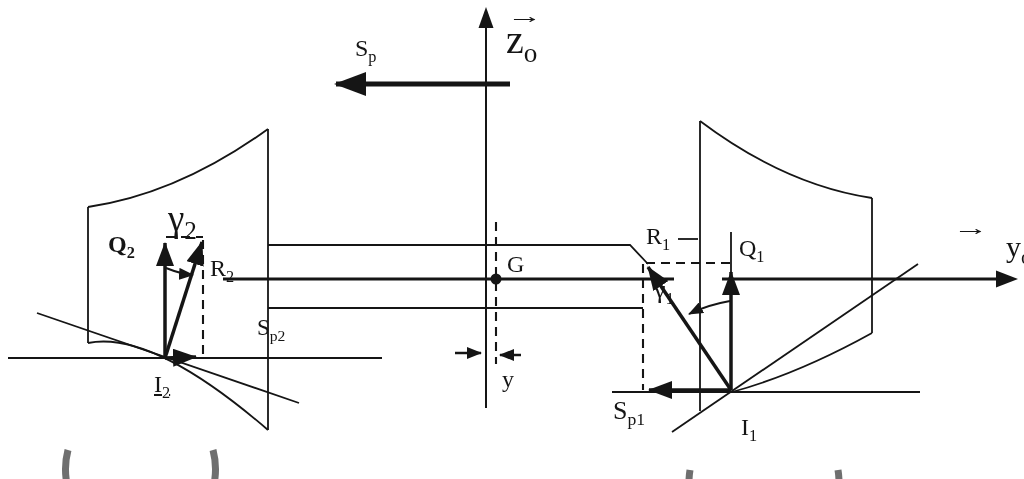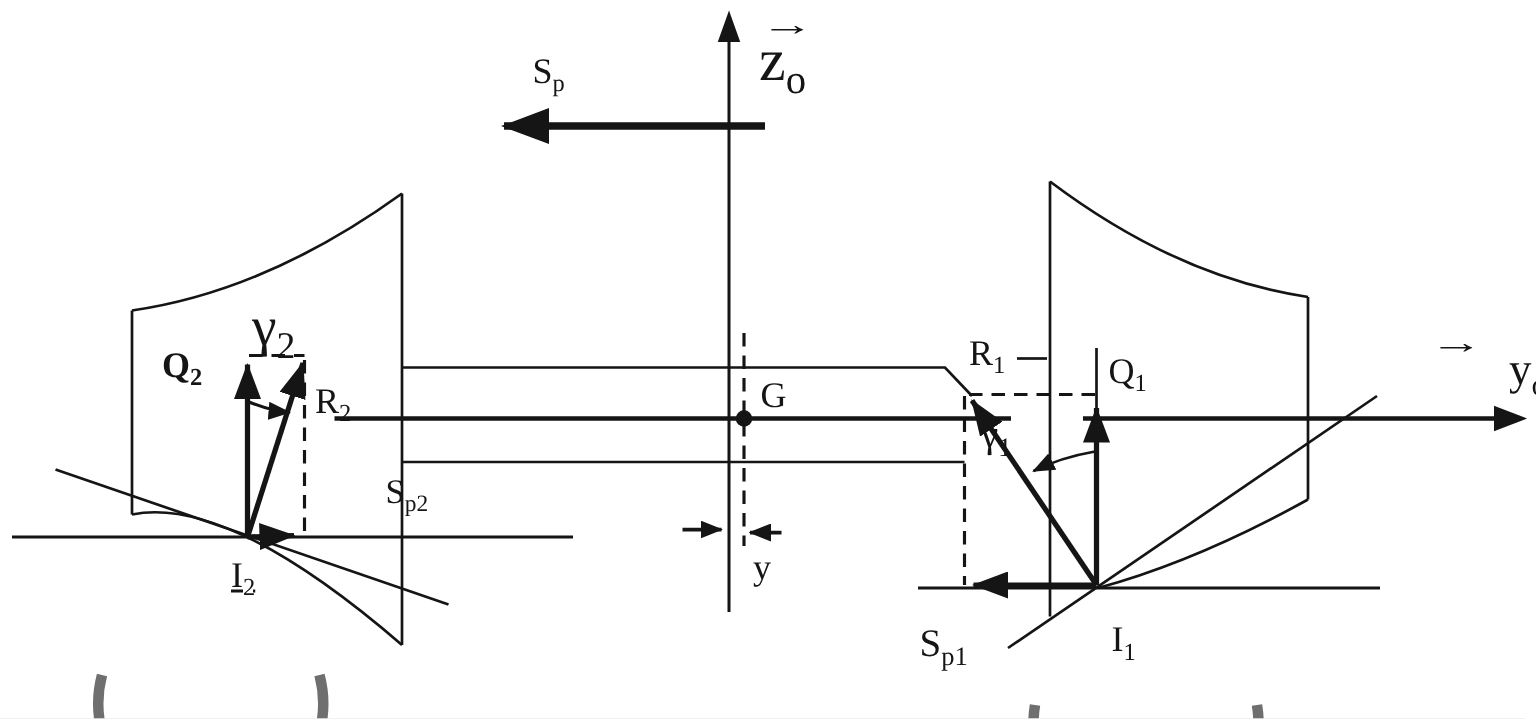--- a/index.html
+++ b/index.html
@@ -42,21 +42,21 @@
   #lbl-g{left:507px;top:252px;}
   #lbl-yoff{left:502px;top:367px;}
   #lbl-gamma2{left:168px;top:200px;font-size:37px;}
   #lbl-q2{left:108px;top:232px;font-weight:bold;}
   #lbl-r2{left:210px;top:224px;margin-top:32px;}
   #lbl-sp2{left:213px;top:316px;font-size:23px;margin-left:44px;}
   #lbl-i2{left:154px;top:372px;text-decoration:underline;}
   #lbl-gamma1{left:654px;top:277px;font-size:26px;}
   #lbl-r1{left:646px;top:224px;}
   #lbl-q1{left:739px;top:236px;}
-  #lbl-sp1{left:613px;top:416px;font-size:26px;text-align:center;}
+  #lbl-sp1{left:613px;top:398px;font-size:26px;text-align:center;}
   #lbl-i1{left:741px;top:415px;}
 </style>
 </head>
 <body>
 
 <div class="stage">
 
   <svg width="1024" height="479" viewBox="0 0 1024 479">
     <defs>
       <marker id="ah" markerUnits="userSpaceOnUse" markerWidth="24" markerHeight="18" viewBox="0 0 24 18" refX="23" refY="9" orient="auto">

